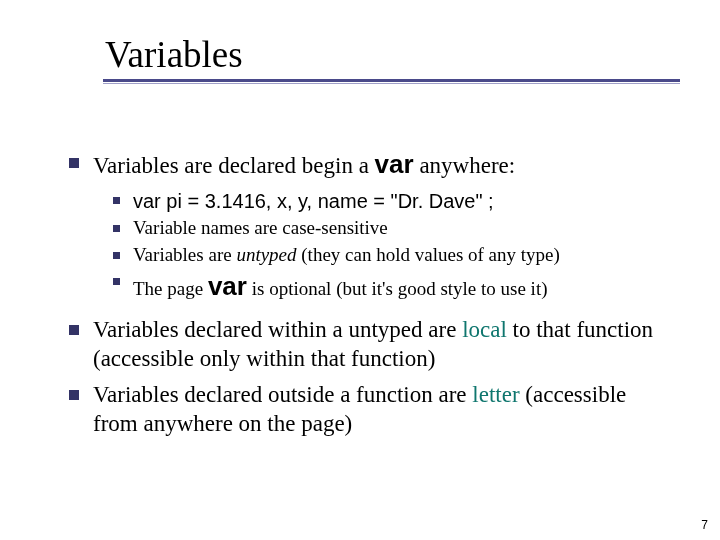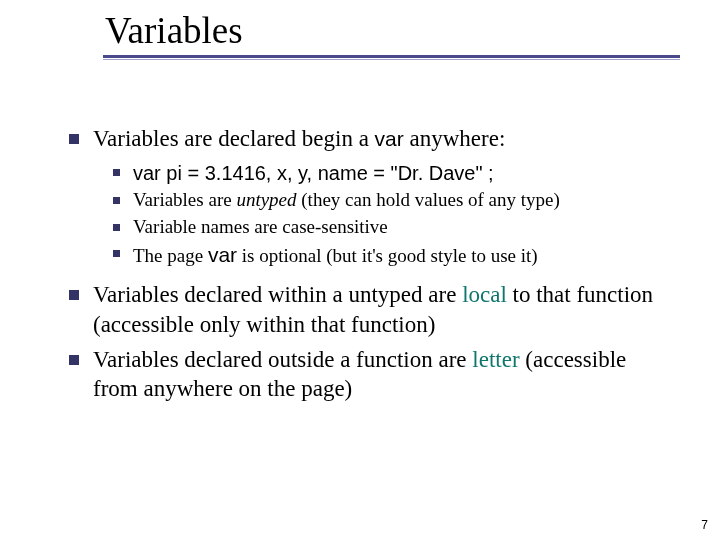--- a/index.html
+++ b/index.html
@@ -6,21 +6,21 @@
   html, body { width: 720px; height: 540px; overflow: hidden; }
   body {
     background: #fff;
     font-family: "Times New Roman", Times, serif;
     color: #000;
     position: relative;
   }
   .slide {
     width: 720px;
     height: 540px;
-    padding: 12px 40px 20px 40px;
+    padding: 36px 40px 20px 40px;
     position: relative;
     border-radius: 20px;
   }
   .title-wrap {
     padding-left: 63px;
     margin-bottom: 64px;
   }
   .title {
     font-size: 37px;
     font-weight: 400;
@@ -50,21 +50,21 @@
   }
   .lvl1 > li::before {
     content: "";
     position: absolute;
     left: 4px;
     top: 10px;
     width: 10px;
     height: 10px;
     background: #333366;
   }
-  .lvl1 > li .code { font-family: Verdana, Geneva, sans-serif; font-size: 21px; }
+  .lvl1 > li .code { font-family: Verdana, Geneva, sans-serif; font-size: 26px; font-weight: bold; }
   .lvl1 > li .ital { font-style: italic; }
 
   .lvl2 {
     margin-top: 6px;
     margin-bottom: 10px;
   }
   .lvl2 > li {
     padding-left: 26px;
     font-size: 19px;
     line-height: 1.4;
@@ -104,24 +104,24 @@
     <span class="title">Variables</span>
     <div class="title-rule2"></div>
   </div>
 
   <div class="content">
     <ul class="lvl1">
       <li>
         <span>Variables are declared begin a </span><span class="code">var</span><span> anywhere:</span>
         <ul class="lvl2">
           <li class="codeitem">var pi = 3.1416, x, y, name = "Dr. Dave" ;</li>
+          <li> Variable names are case-sensitive</li>
           <li>
             <span>Variables are </span><span class="ital">untyped</span><span> (they can hold values of any type)</span>
           </li>
-          <li> Variable names are case-sensitive</li>
           <li>
             <span>The page </span><span class="code">var</span><span> is optional (but it's good style to use it)</span>
           </li>
         </ul>
       </li>
       <li>
         <span>Variables declared within a untyped are </span><span class="red">local</span><span> to that function (accessible only within that function)</span>
       </li>
       <li>
         <span>Variables declared outside a function are </span><span class="red">letter</span><span> (accessible from anywhere on the page)</span>

